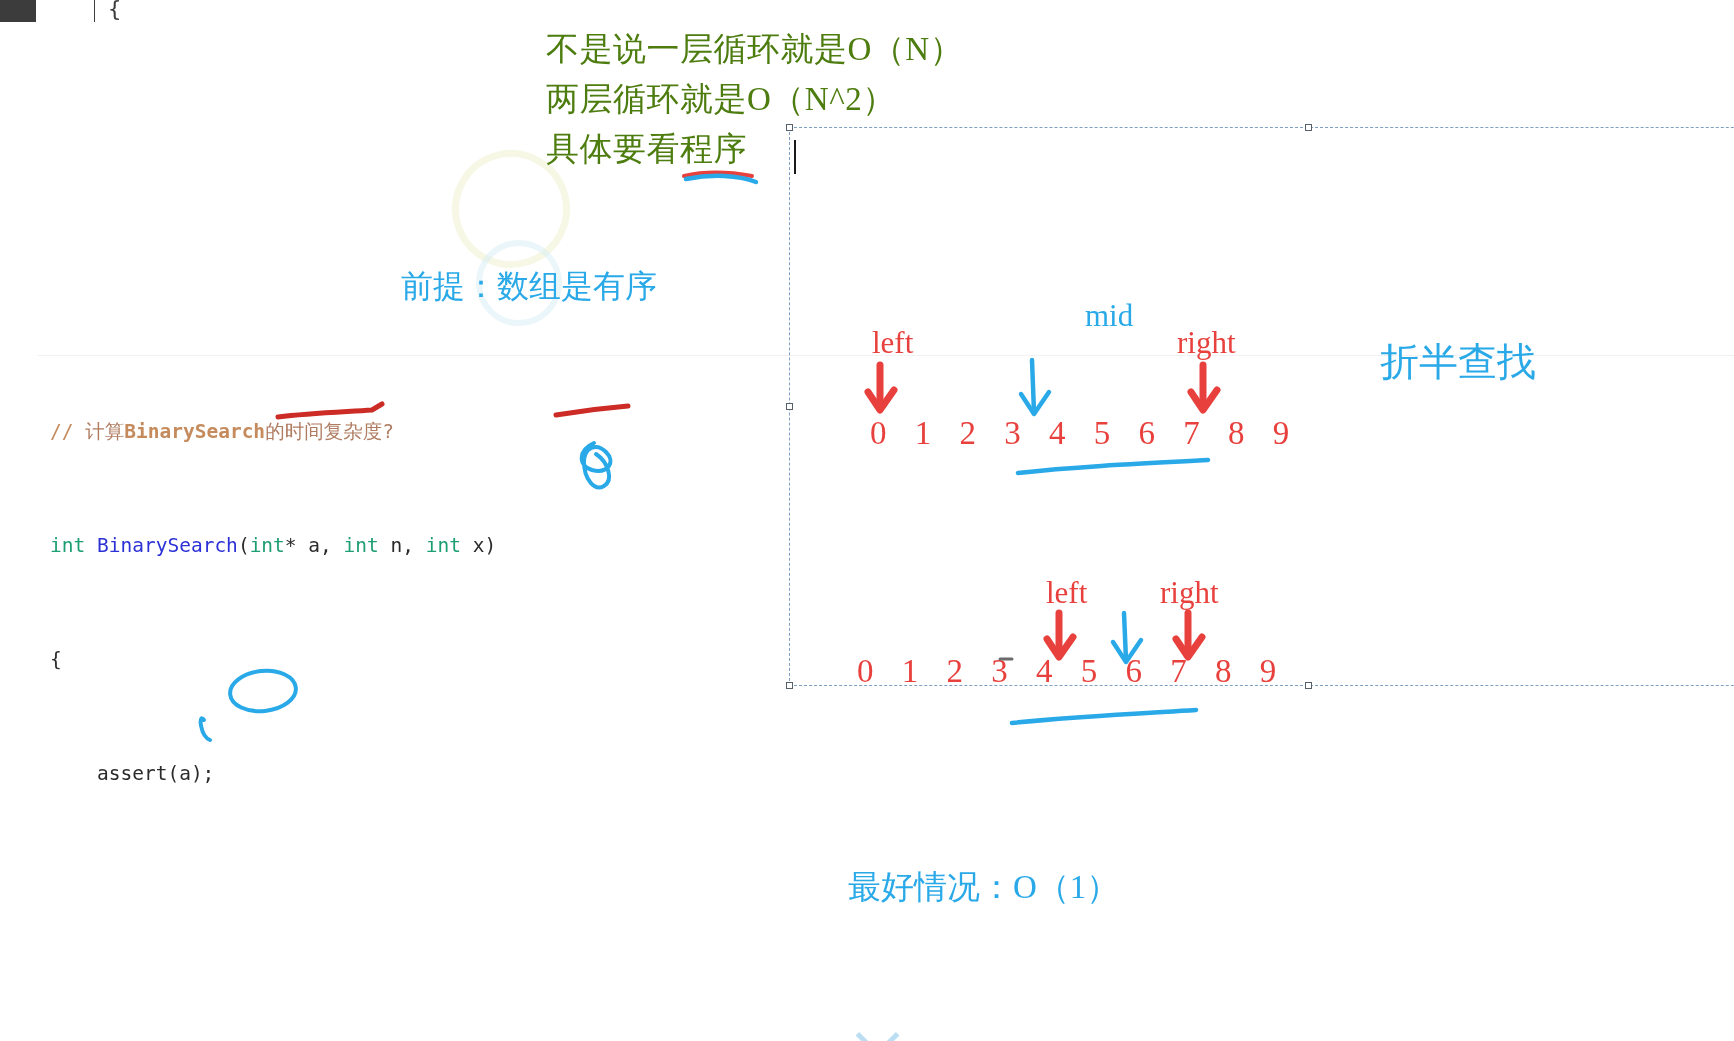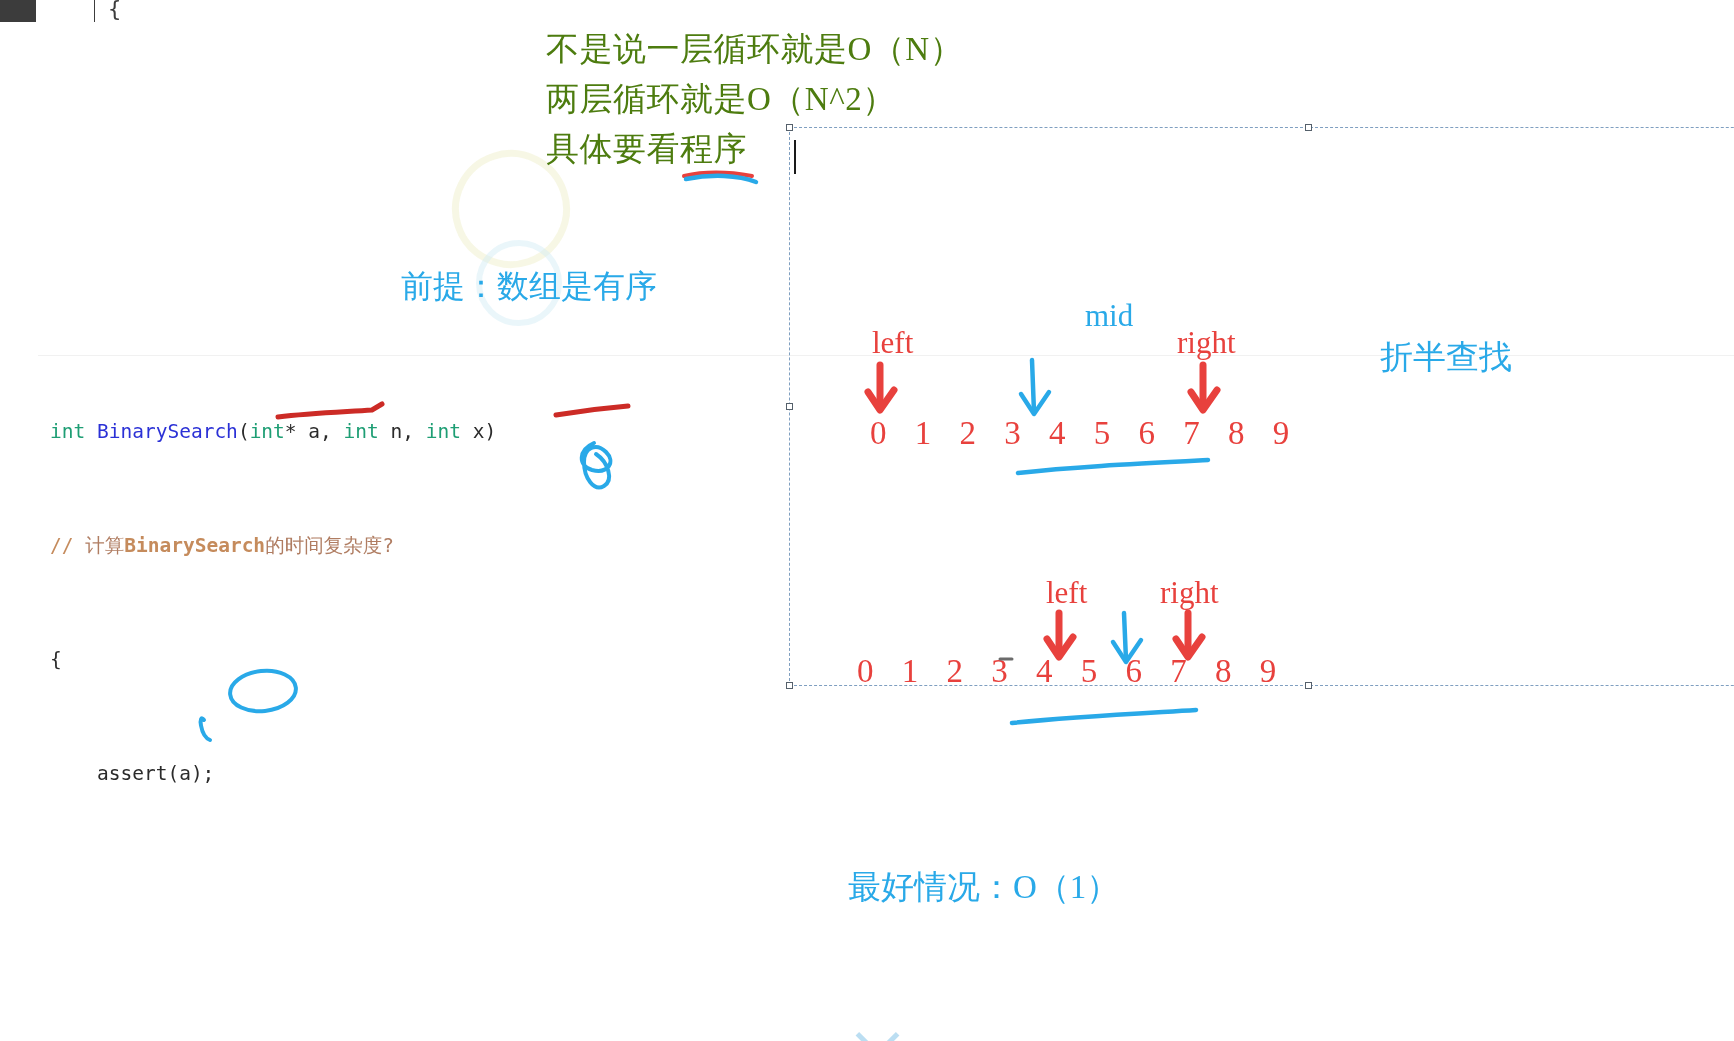--- a/index.html
+++ b/index.html
@@ -54,21 +54,21 @@
 
   
   .cyan-note {
     position: absolute;
     color: #29a9e8;
     font-family: "Liberation Serif", serif;
     white-space: nowrap;
   }
   .note-premise { left: 393px; top: 265px; font-size: 32px; margin-left: 8px; }
   .note-inbox   { left: 793px; top: 138px; font-size: 33px; }
-  .note-halfsearch { left: 1380px; top: 335px; font-size: 33px; }
+  .note-halfsearch { left: 1380px; top: 335px; font-size: 39px; }
   .note-best    { left: 848px; top: 865px; font-size: 33px; }
 
   
   .caret {
     display: inline-block;
     width: 2px;
     height: 34px;
     background: #1a1a1a;
     vertical-align: -7px;
     margin-left: 1px;
@@ -201,22 +201,22 @@
     <div class="sel-handle h-tl"></div>
     <div class="sel-handle h-tm"></div>
     <div class="sel-handle h-ml"></div>
     <div class="sel-handle h-bl"></div>
     <div class="sel-handle h-bm"></div>
   </div>
 
   <div class="cyan-note note-inbox"><span class="caret"></span></div>
 
   <div class="code">
+    <div class="line"><span class="c-com">//&nbsp;</span><span class="c-com-cn">计算</span><span class="c-com c-bold">BinarySearch</span><span class="c-com-cn">的时间复杂度?</span></div>
     <div class="line"><span class="c-kw">int</span><span class="c-pun"> </span><span class="c-fn">BinarySearch</span><span class="c-pun">(</span><span class="c-kw">int</span><span class="c-pun">* a, </span><span class="c-kw">int</span><span class="c-pun"> n, </span><span class="c-kw">int</span><span class="c-pun"> x)</span></div>
-    <div class="line"><span class="c-com">//&nbsp;</span><span class="c-com-cn">计算</span><span class="c-com c-bold">BinarySearch</span><span class="c-com-cn">的时间复杂度?</span></div>
     <div class="line"><span class="c-pun">{</span></div>
     <div class="line"><span class="c-pun">    assert(a);</span></div>
     <div class="line">&nbsp;</div>
     
     
     
     
     
     
     

